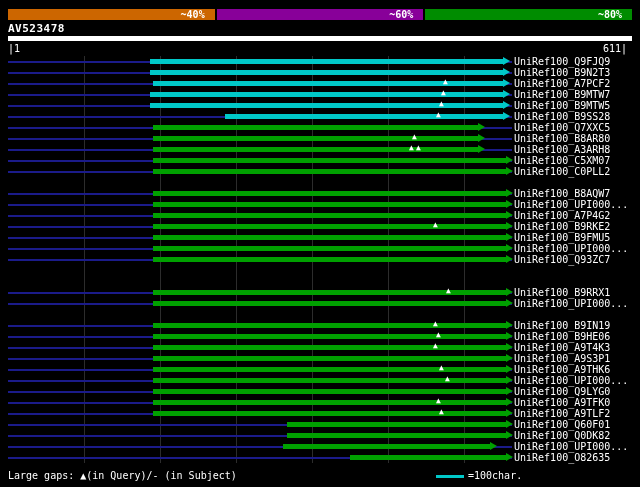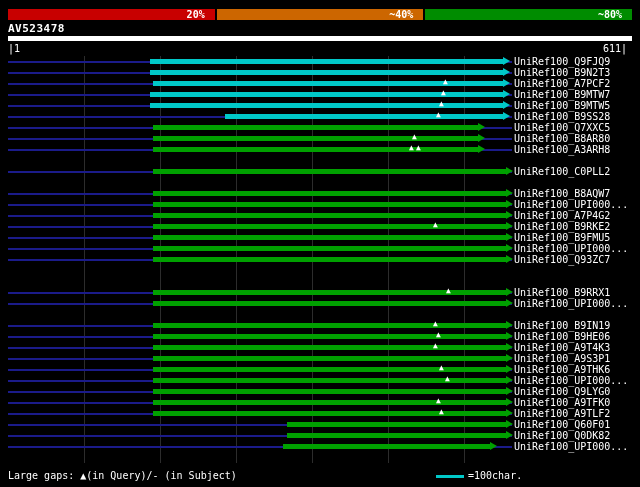--- a/index.html
+++ b/index.html
@@ -29,25 +29,25 @@
   
   .footer-left{position:absolute;left:8px;top:470px;font-size:10px;}
   .legend-line{position:absolute;left:436px;top:475px;width:28px;height:3px;}
   .legend-text{position:absolute;left:468px;top:470px;font-size:10px;}
 </style>
 </head>
 <body>
 
 <div class="screen">
   <div class="scalebar">
-      <div class="seg" style="background: rgb(200, 0, 0);">
-        <span class="">20%</span>
-      </div>
       <div class="seg" style="background: rgb(204, 102, 0);">
         <span class="">~40%</span>
+      </div>
+      <div class="seg" style="background: rgb(136, 0, 153);">
+        <span class="">~60%</span>
       </div>
       <div class="seg" style="background: rgb(0, 140, 0);">
         <span class="">~80%</span>
       </div>
     </div>
   <div class="title">AV523478</div>
   <div class="querybar"></div>
   <div class="scale-left">|1</div>
   <div class="scale-right">611|</div>
   <div class="plot">
@@ -111,20 +111,26 @@
         <div class="rlabel">UniRef100_B8AR80</div>
       </div>
       <div class="row" style="top: 88px;">
         <div class="base" style="background: rgb(27, 27, 138);"></div>
         <div class="bar" style="left: 153px; width: 325px; background: rgb(0, 160, 0);"></div>
         <div class="arrow" style="left: 478px; border-left-color: rgb(0, 160, 0);"></div>
         <div class="gap" style="left: 409px;">▲</div>
         <div class="gap" style="left: 416px;">▲</div>
         <div class="rlabel">UniRef100_A3ARH8</div>
       </div>
+      <div class="row" style="top: 99px;">
+        <div class="base" style="background: rgb(27, 27, 138);"></div>
+        <div class="bar" style="left: 153px; width: 353px; background: rgb(0, 160, 0);"></div>
+        <div class="arrow" style="left: 506px; border-left-color: rgb(0, 160, 0);"></div>
+        <div class="rlabel">UniRef100_C5XM07</div>
+      </div>
       <div class="row" style="top: 110px;">
         <div class="base" style="background: rgb(27, 27, 138);"></div>
         <div class="bar" style="left: 153px; width: 353px; background: rgb(0, 160, 0);"></div>
         <div class="arrow" style="left: 506px; border-left-color: rgb(0, 160, 0);"></div>
         <div class="rlabel">UniRef100_C0PLL2</div>
       </div>
       <div class="row" style="top: 132px;">
         <div class="base" style="background: rgb(27, 27, 138);"></div>
         <div class="bar" style="left: 153px; width: 353px; background: rgb(0, 160, 0);"></div>
         <div class="arrow" style="left: 506px; border-left-color: rgb(0, 160, 0);"></div>
@@ -251,18 +257,24 @@
         <div class="base" style="background: rgb(27, 27, 138);"></div>
         <div class="bar" style="left: 287px; width: 219px; background: rgb(0, 160, 0);"></div>
         <div class="arrow" style="left: 506px; border-left-color: rgb(0, 160, 0);"></div>
         <div class="rlabel">UniRef100_Q0DK82</div>
       </div>
       <div class="row" style="top: 385px;">
         <div class="base" style="background: rgb(27, 27, 138);"></div>
         <div class="bar" style="left: 283px; width: 207px; background: rgb(0, 160, 0);"></div>
         <div class="arrow" style="left: 490px; border-left-color: rgb(0, 160, 0);"></div>
         <div class="rlabel">UniRef100_UPI000...</div>
+      </div>
+      <div class="row" style="top: 396px;">
+        <div class="base" style="background: rgb(27, 27, 138);"></div>
+        <div class="bar" style="left: 350px; width: 156px; background: rgb(0, 160, 0);"></div>
+        <div class="arrow" style="left: 506px; border-left-color: rgb(0, 160, 0);"></div>
+        <div class="rlabel">UniRef100_O82635</div>
       </div>
     </div>
   <div class="footer-left">Large gaps: ▲(in Query)/- (in Subject)</div>
   <div class="legend-line" style="background: rgb(0, 200, 200);"></div>
   <div class="legend-text">=100char.</div>
 </div>
 
 </body></html>

